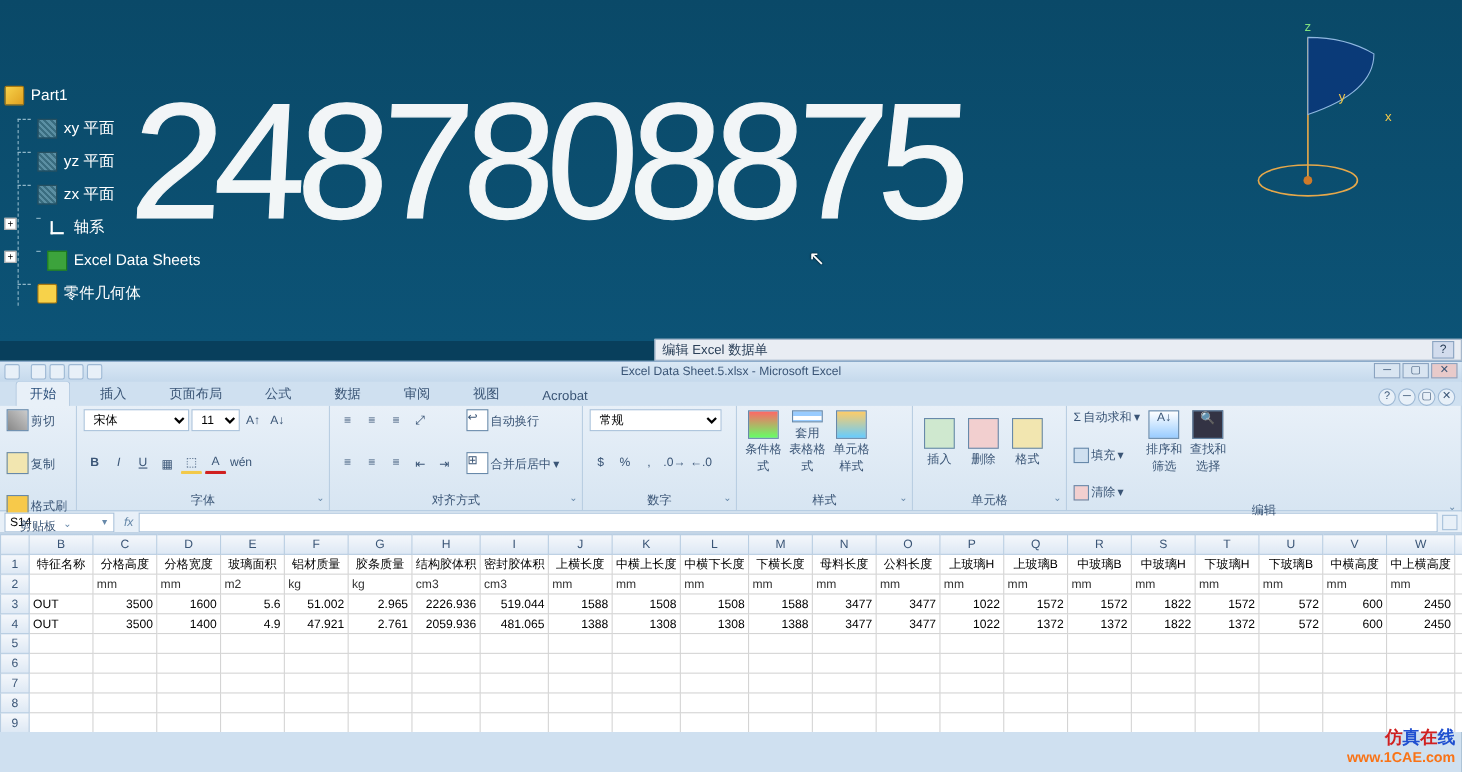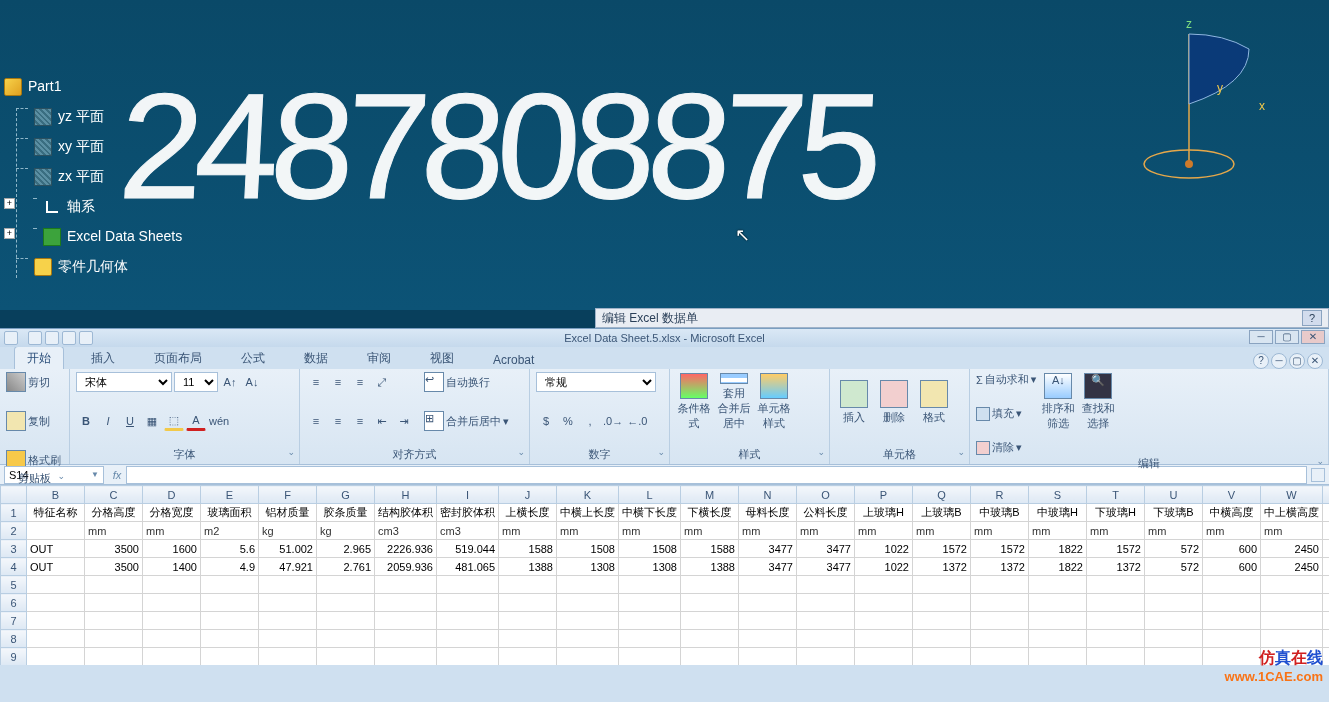--- a/index.html
+++ b/index.html
@@ -78,45 +78,45 @@
 .sheet { background:#fff; height:180px; overflow:auto; position:relative; }
 table.grid { border-collapse:collapse; font-size:11px; color:#000; font-family: SimSun, Arial; }
 table.grid th { background:linear-gradient(#f4f7fb,#dde8f4); border:1px solid #b9cee2; font-weight:normal; color:#3a5576; height:18px; min-width:58px; padding:0 2px; }
 table.grid th.rowh { min-width:26px; width:26px; }
 table.grid td { border:1px solid #d4d4d4; height:16px; padding:0 3px; text-align:right; white-space:nowrap; }
 table.grid td.lt { text-align:left; }
 table.grid tr.hdr td { text-align:center; }
 table.grid tr.unit td { text-align:left; color:#333; }
 
 
-.wm { position:absolute; right:6px; bottom:18px; text-align:right; font-size:16px; font-weight:bold; }
+.wm { position:absolute; right:6px; bottom:6px; text-align:right; font-size:16px; font-weight:bold; }
 .wm .l1 span:nth-child(1){color:#d02020}.wm .l1 span:nth-child(2){color:#2050d0}.wm .l1 span:nth-child(3){color:#d02020}.wm .l1 span:nth-child(4){color:#2050d0}
 .wm .l2 { color:#f97316; font-size:13px; }
 
 .cursor-arrow { position:absolute; top:224px; left:735px; font-size:18px; color:#fff; text-shadow:0 0 2px #000; }
 </style>
 </head>
 <body>
 
 <div class="catia-area">
   <div class="tree">
     <div class="tree-line"></div>
     <div class="tree-item">
         <span class="tree-icon ic-part"></span>
         <span>Part1</span>
       </div>
     <div class="tree-item">
         <span class="tree-dash"></span>
         <span class="tree-icon ic-plane"></span>
-        <span>yz 平面</span>
+        <span>xy 平面</span>
       </div>
     <div class="tree-item">
         <span class="tree-dash"></span>
         <span class="tree-icon ic-plane"></span>
-        <span>xy 平面</span>
+        <span>yz 平面</span>
       </div>
     <div class="tree-item">
         <span class="tree-dash"></span>
         <span class="tree-icon ic-plane"></span>
         <span>zx 平面</span>
       </div>
     <div class="tree-item">
         <span class="tree-expand">+</span>
         <span class="tree-dash" style="width:4px"></span>
         <span class="tree-icon ic-axis"></span>
@@ -282,21 +282,21 @@
 
     <div class="rgroup" style="width:160px">
       <div class="rgroup-body">
         <div class="rbig">
             <span class="ric ric-lg" style="background:linear-gradient(#f66,#6f6)"></span>
             <span>条件格式</span>
           </div>
         <div class="rbig">
             <span class="ric ric-lg" style="background:repeating-linear-gradient(#9cf,#9cf 4px,#fff 4px,#fff 8px)"></span>
             <span style="white-space:pre-line">套用
-合并后居中</span>
+表格格式</span>
           </div>
         <div class="rbig">
             <span class="ric ric-lg" style="background:linear-gradient(#fc6,#6cf)"></span>
             <span style="white-space:pre-line">单元格
 样式</span>
           </div>
       </div>
       <div class="rgroup-label">样式</div>
     </div>
 

